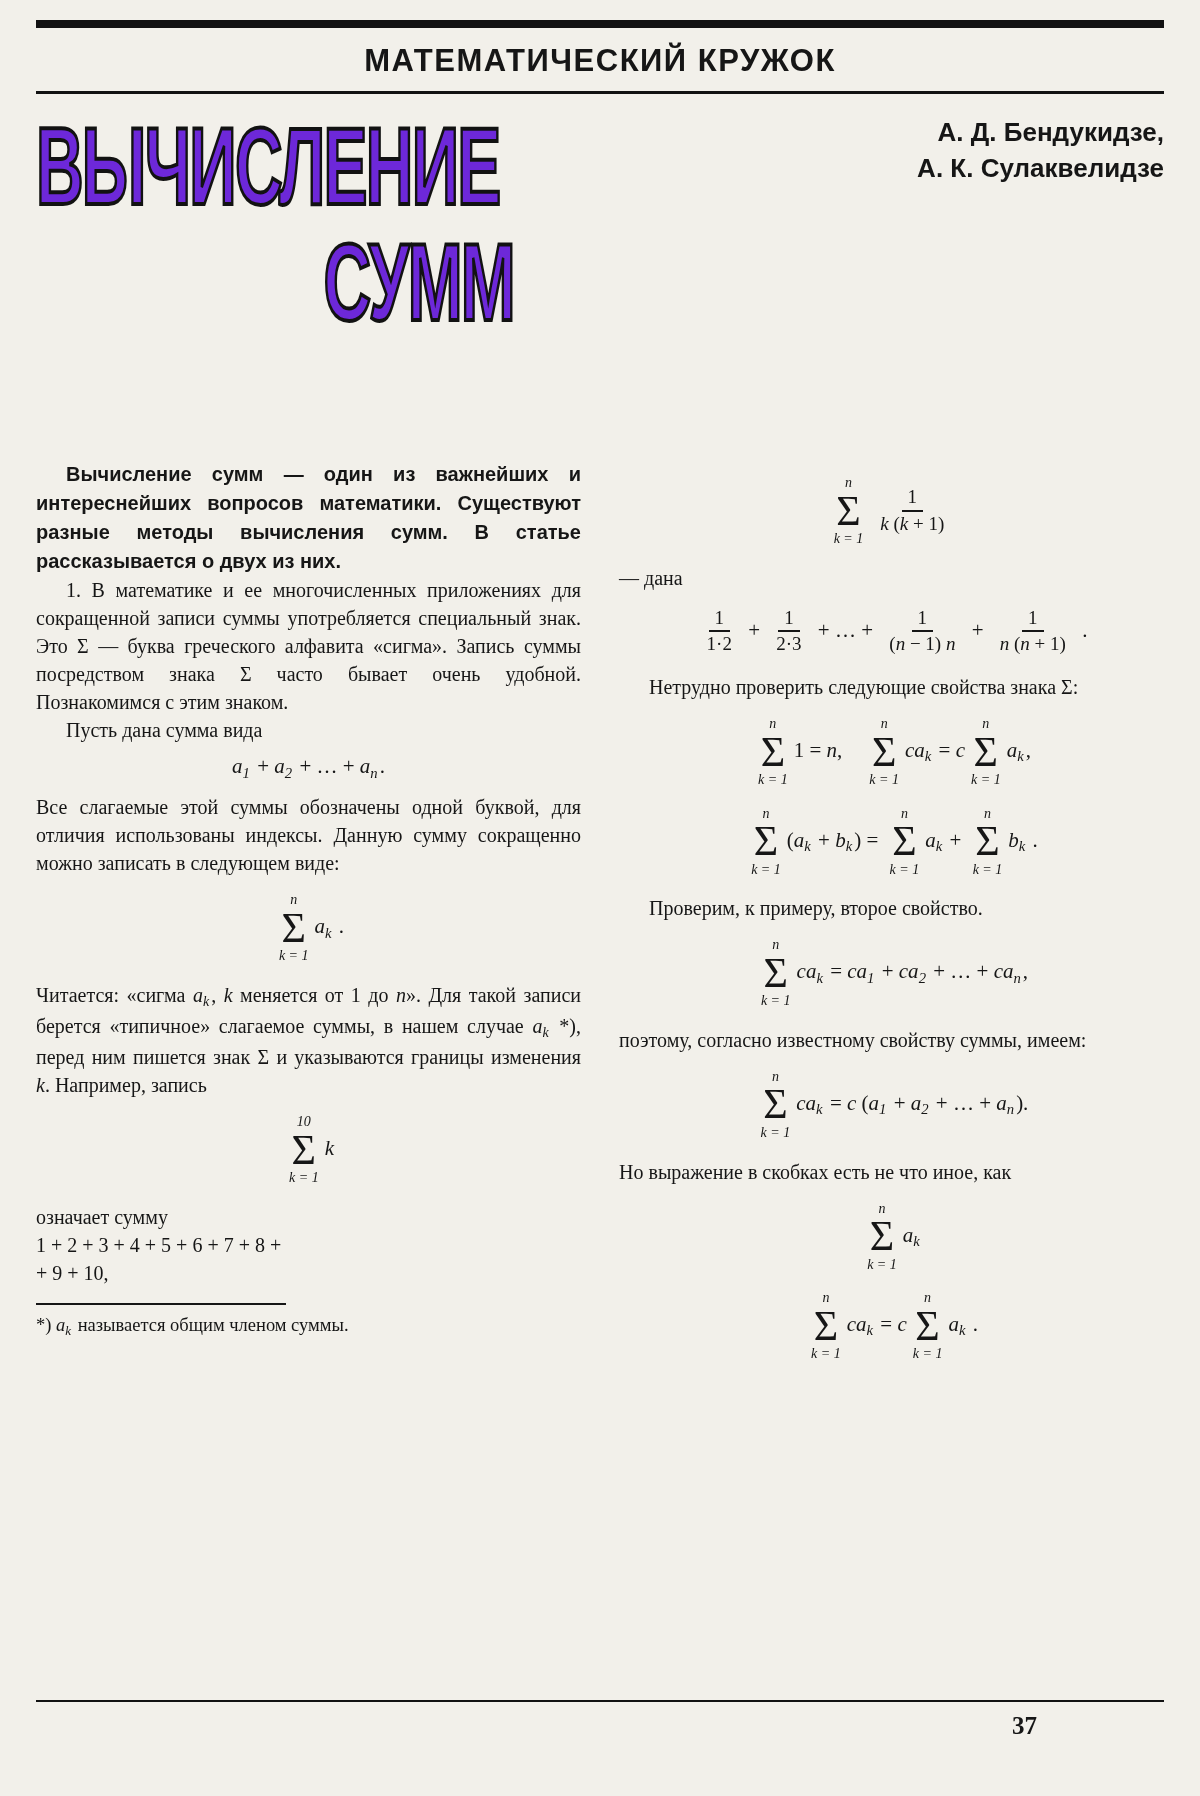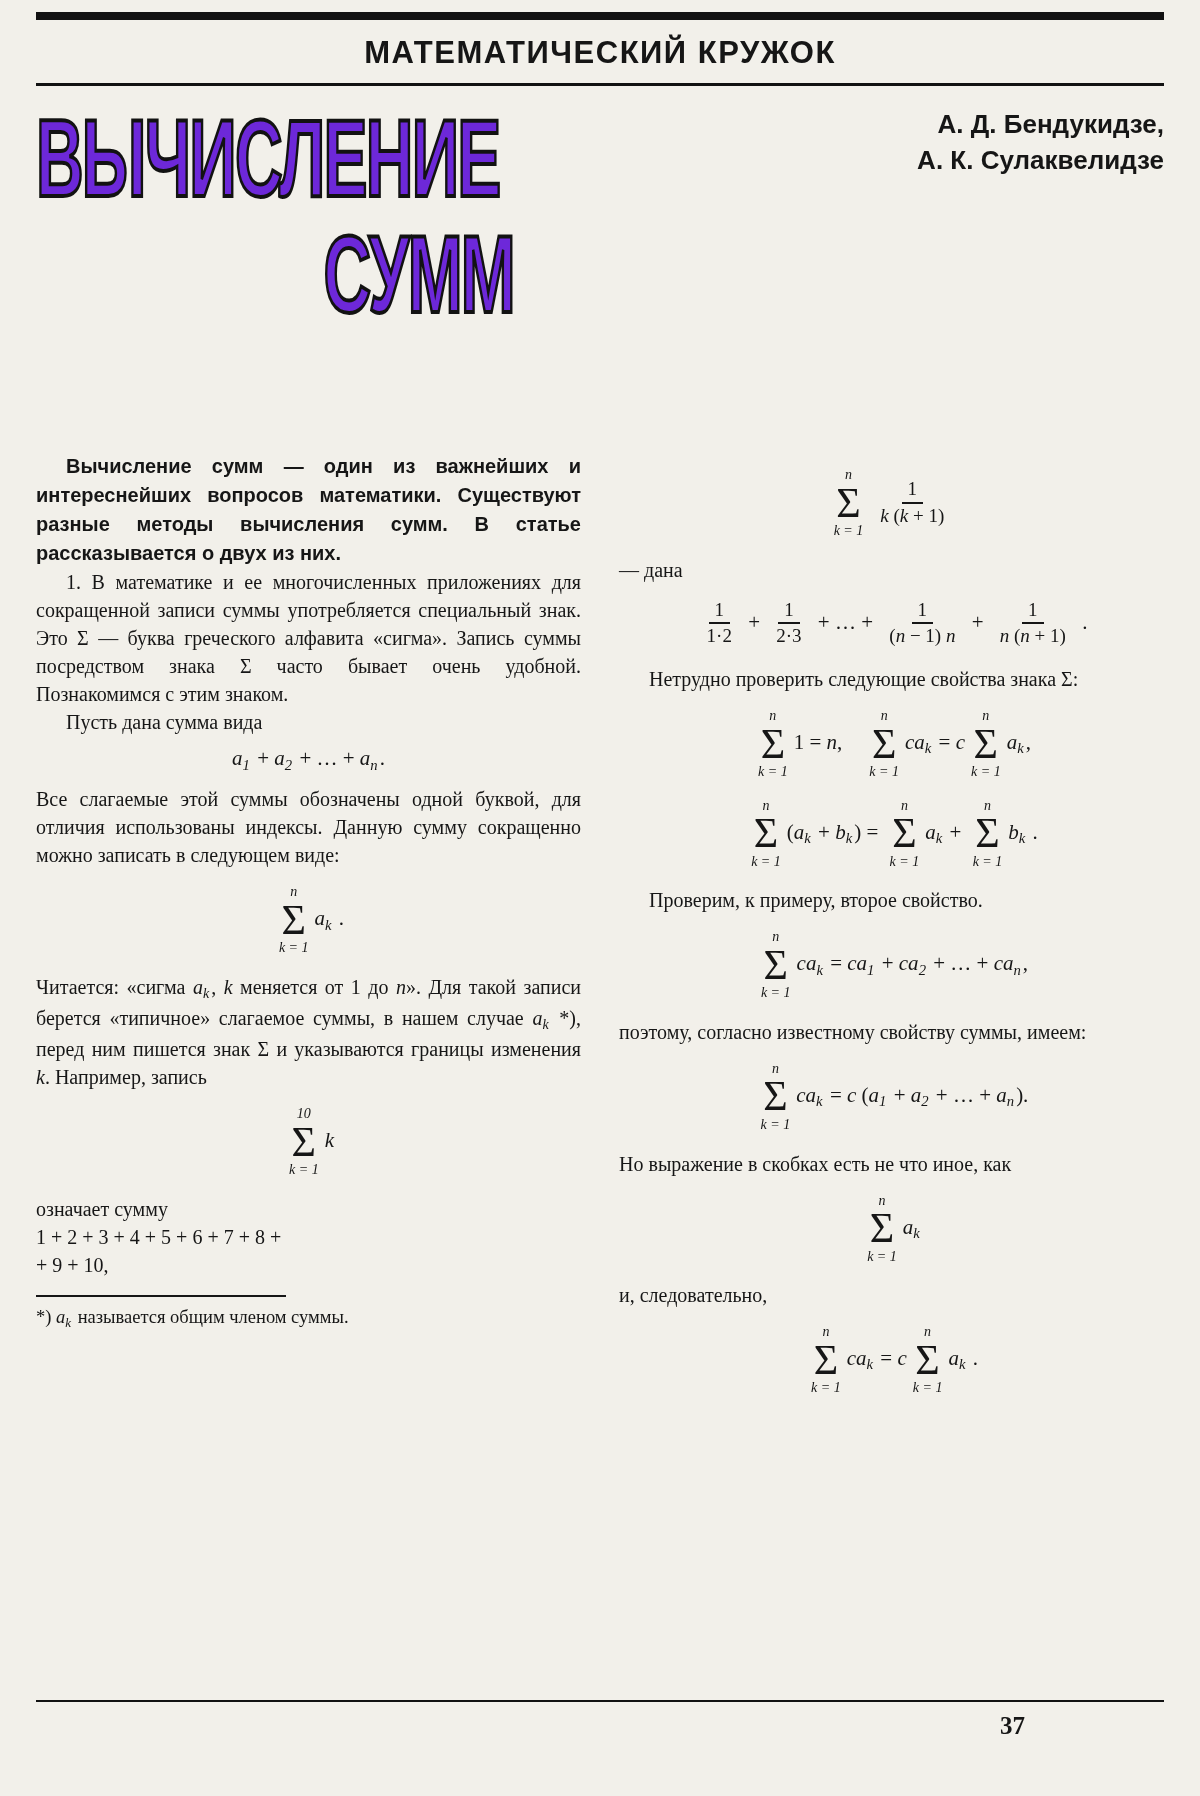--- a/index.html
+++ b/index.html
@@ -1,18 +1,18 @@
 <!DOCTYPE html>
 <html><head>
 <meta charset="utf-8">
 <style>
   html,body { margin:0; padding:0; background:#e8e6e0; }
   .page {
     position:relative; width:1200px; height:1796px; margin:0 auto;
-    background:#f2f0ea; box-sizing:border-box; padding:12px 36px 0;
+    background:#f2f0ea; box-sizing:border-box; padding:20px 36px 0;
     font-family:"Liberation Serif","DejaVu Serif",serif; color:#161616;
     overflow:hidden;
   }
   .rule-thick { height:8px; background:#121212; }
   .rule-thin  { height:3px; background:#121212; }
   .section-header {
     text-align:center; font-family:"Liberation Sans","DejaVu Sans",sans-serif;
     font-weight:bold; font-size:31px; letter-spacing:1.5px; margin:15px 0 12px;
   }
   .title-row { display:flex; justify-content:space-between; align-items:flex-start;
@@ -40,21 +40,21 @@
     vertical-align:middle; margin:0 6px; }
   .msum .mlim { font-style:italic; font-size:14px; line-height:1.25; }
   .msum .msigma { font-size:42px; line-height:0.92; font-style:normal; }
   .mfrac { display:inline-flex; flex-direction:column; align-items:center;
     vertical-align:middle; margin:0 5px; font-size:19px; line-height:1.3; }
   .mfrac .mnum { border-bottom:2px solid #161616; padding:0 6px; }
   .mfrac .mden { padding:0 6px; }
   .footnote-rule { width:250px; height:2px; background:#161616; margin:16px 0 8px; }
   .footnote { font-size:18.5px; margin:0; }
   .bottom-rule { position:absolute; left:36px; right:36px; top:1700px; height:2px; background:#121212; }
-  .page-number { position:absolute; top:1712px; right:175px; font-weight:bold; font-size:25px; }
+  .page-number { position:absolute; top:1712px; right:163px; font-weight:bold; font-size:25px; }
 </style>
 </head>
 <body>
 
 <div class="page">
 
   <div class="rule-thick"></div>
   <div class="section-header">МАТЕМАТИЧЕСКИЙ КРУЖОК</div>
   <div class="rule-thin"></div>
 
@@ -156,21 +156,20 @@
             <span class="mlim">n</span>
             <span class="msigma">Σ</span>
             <span class="mlim">k = 1</span>
           </span><span class="mv">ca</span><span class="mb">k</span><span class="mt"> = </span><span class="mv">c</span><span class="mt"> (</span><span class="mv">a</span><span class="mb">1</span><span class="mt"> + </span><span class="mv">a</span><span class="mb">2</span><span class="mt"> + … + </span><span class="mv">a</span><span class="mb">n</span><span class="mt">).</span></div>
       <p class="par">Но выражение в скобках есть не что иное, как</p>
       <div class="formula tall"><span class="msum">
             <span class="mlim">n</span>
             <span class="msigma">Σ</span>
             <span class="mlim">k = 1</span>
           </span><span class="mv">a</span><span class="mb">k</span></div>
-      <p class="par">и, следовательно,</p>
       <div class="formula tall"><span class="msum">
             <span class="mlim">n</span>
             <span class="msigma">Σ</span>
             <span class="mlim">k = 1</span>
           </span><span class="mv">ca</span><span class="mb">k</span><span class="mt"> = </span><span class="mv">c</span><span class="msum">
             <span class="mlim">n</span>
             <span class="msigma">Σ</span>
             <span class="mlim">k = 1</span>
           </span><span class="mv">a</span><span class="mb">k</span><span class="mt"> .</span></div>
     </div>

